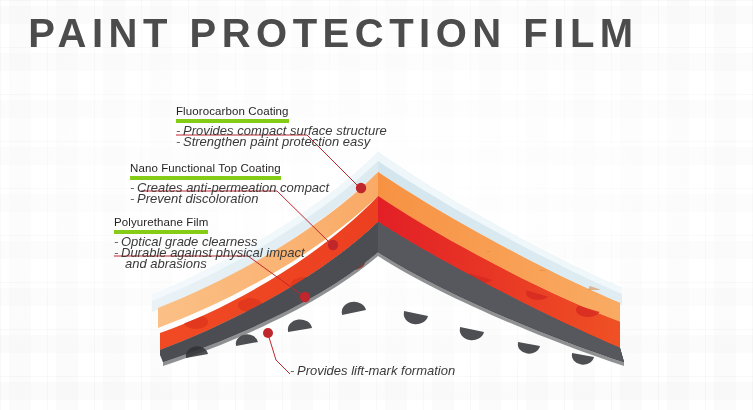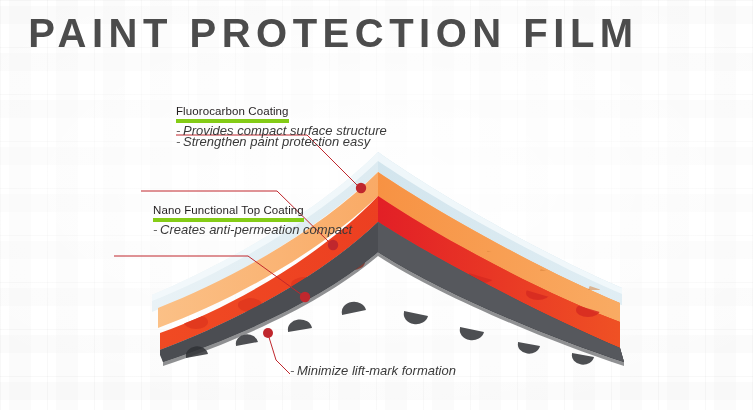--- a/index.html
+++ b/index.html
@@ -50,21 +50,21 @@
     font-size:13px;color:#3a3a3a;line-height:11.2px;white-space:nowrap;
     padding-left:7px;position:relative;font-style:italic;
   }
   .callout .c-list li:before{
     content:"-";position:absolute;left:0;top:-0.5px;color:#6b6b6b;
   }
   .callout .c-list li.cont{padding-left:11px;}
   .callout .c-list li.cont:before{content:"";}
 
   #co-fluoro{left:176px;top:101px;}
-  #co-nano{left:153px;top:158px;margin-top:42px;}
+  #co-nano{left:130px;top:158px;}
   #co-poly{left:114px;top:212px;}
   #co-psa{left:290px;top:363px;}
 
   svg.layer-art, svg.leaders{position:absolute;left:0;top:0;width:753px;height:410px;}
   svg.leaders{pointer-events:none;}
 </style>
 </head>
 <body>
 
 <div id="stage">
@@ -226,23 +226,32 @@
     <ul class="c-list">
       <li>Provides compact surface structure</li>
       <li>Strengthen paint protection easy</li>
     </ul>
   </div>
 
   <div class="callout" id="co-nano">
     <div class="c-title">Nano Functional Top Coating</div>
     <ul class="c-list">
       <li>Creates anti-permeation compact</li>
-    </ul>
-  </div>
-
+      <li>Prevent discoloration</li>
+    </ul>
+  </div>
+
+  <div class="callout" id="co-poly">
+    <div class="c-title">Polyurethane Film</div>
+    <ul class="c-list">
+      <li>Optical grade clearness</li>
+      <li>Durable against physical impact</li>
+      <li class="cont">and abrasions</li>
+    </ul>
+  </div>
 
   <div class="callout" id="co-psa">
     <ul class="c-list">
-      <li>Minimize lift-mark formation</li>
+      <li>Provides lift-mark formation</li>
     </ul>
   </div>
 
 </div>
 
 </body></html>

